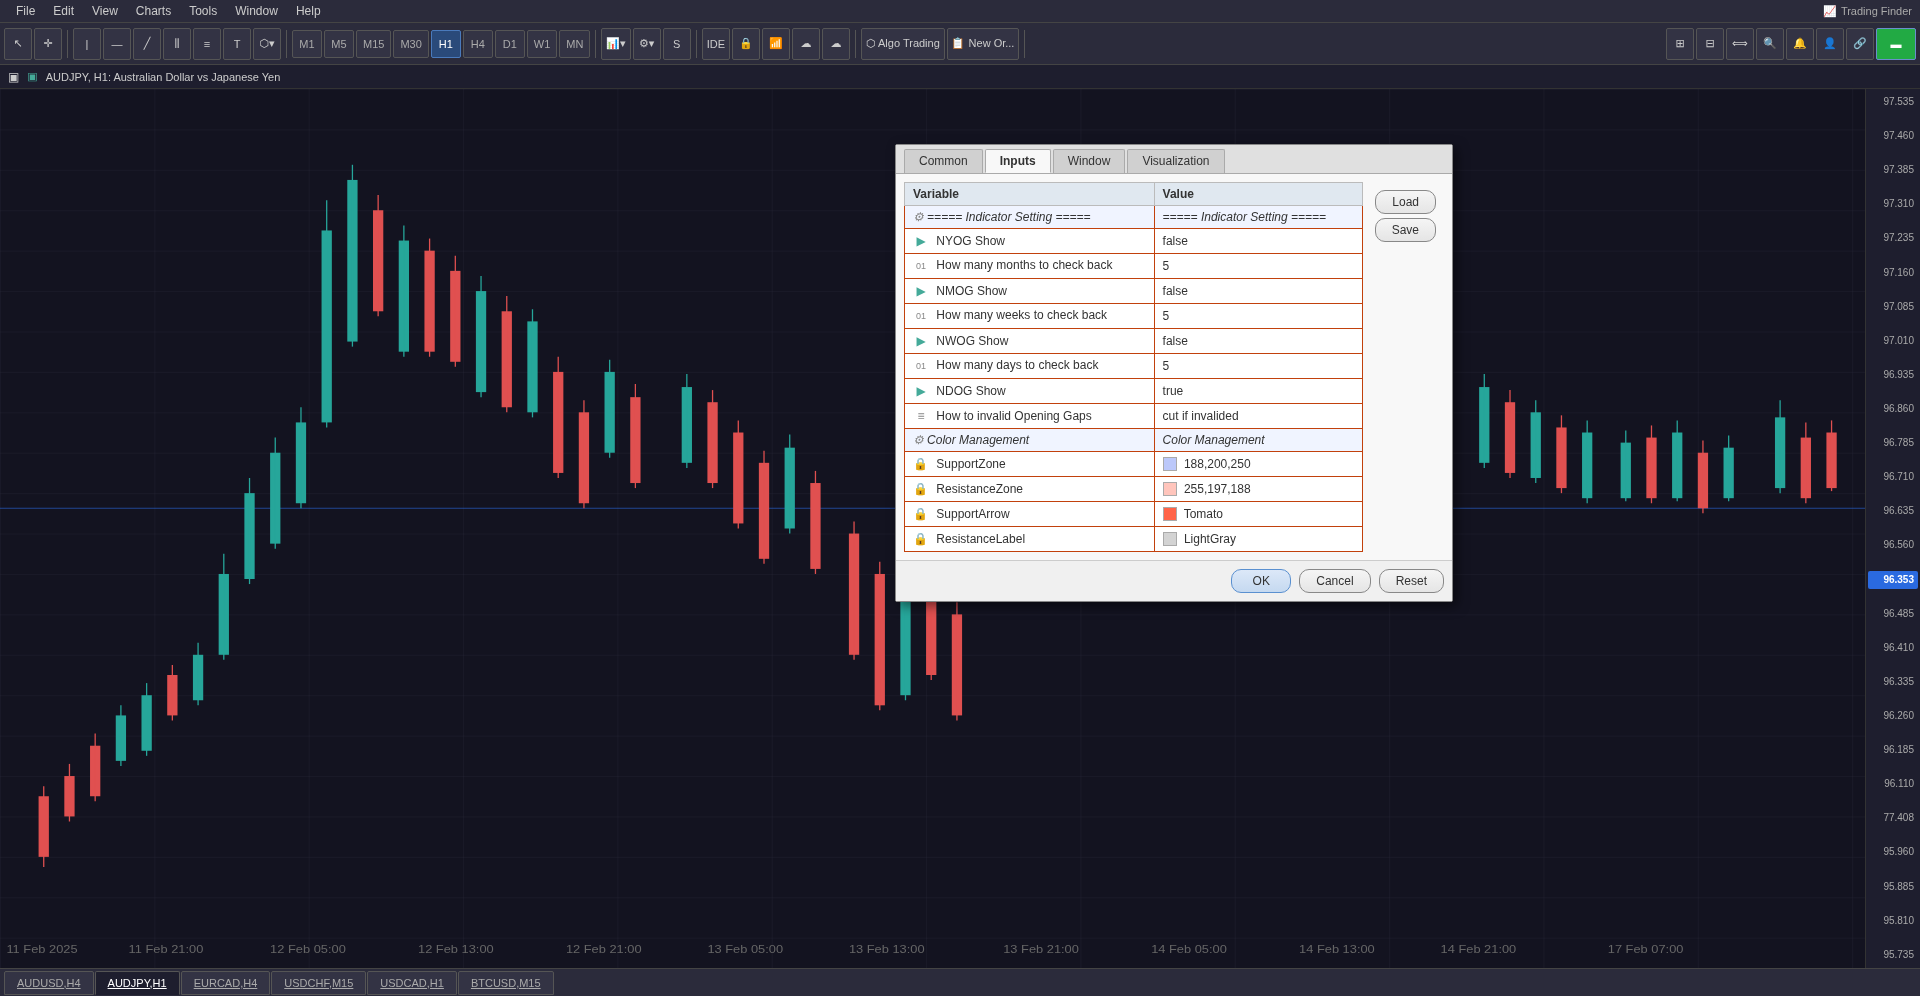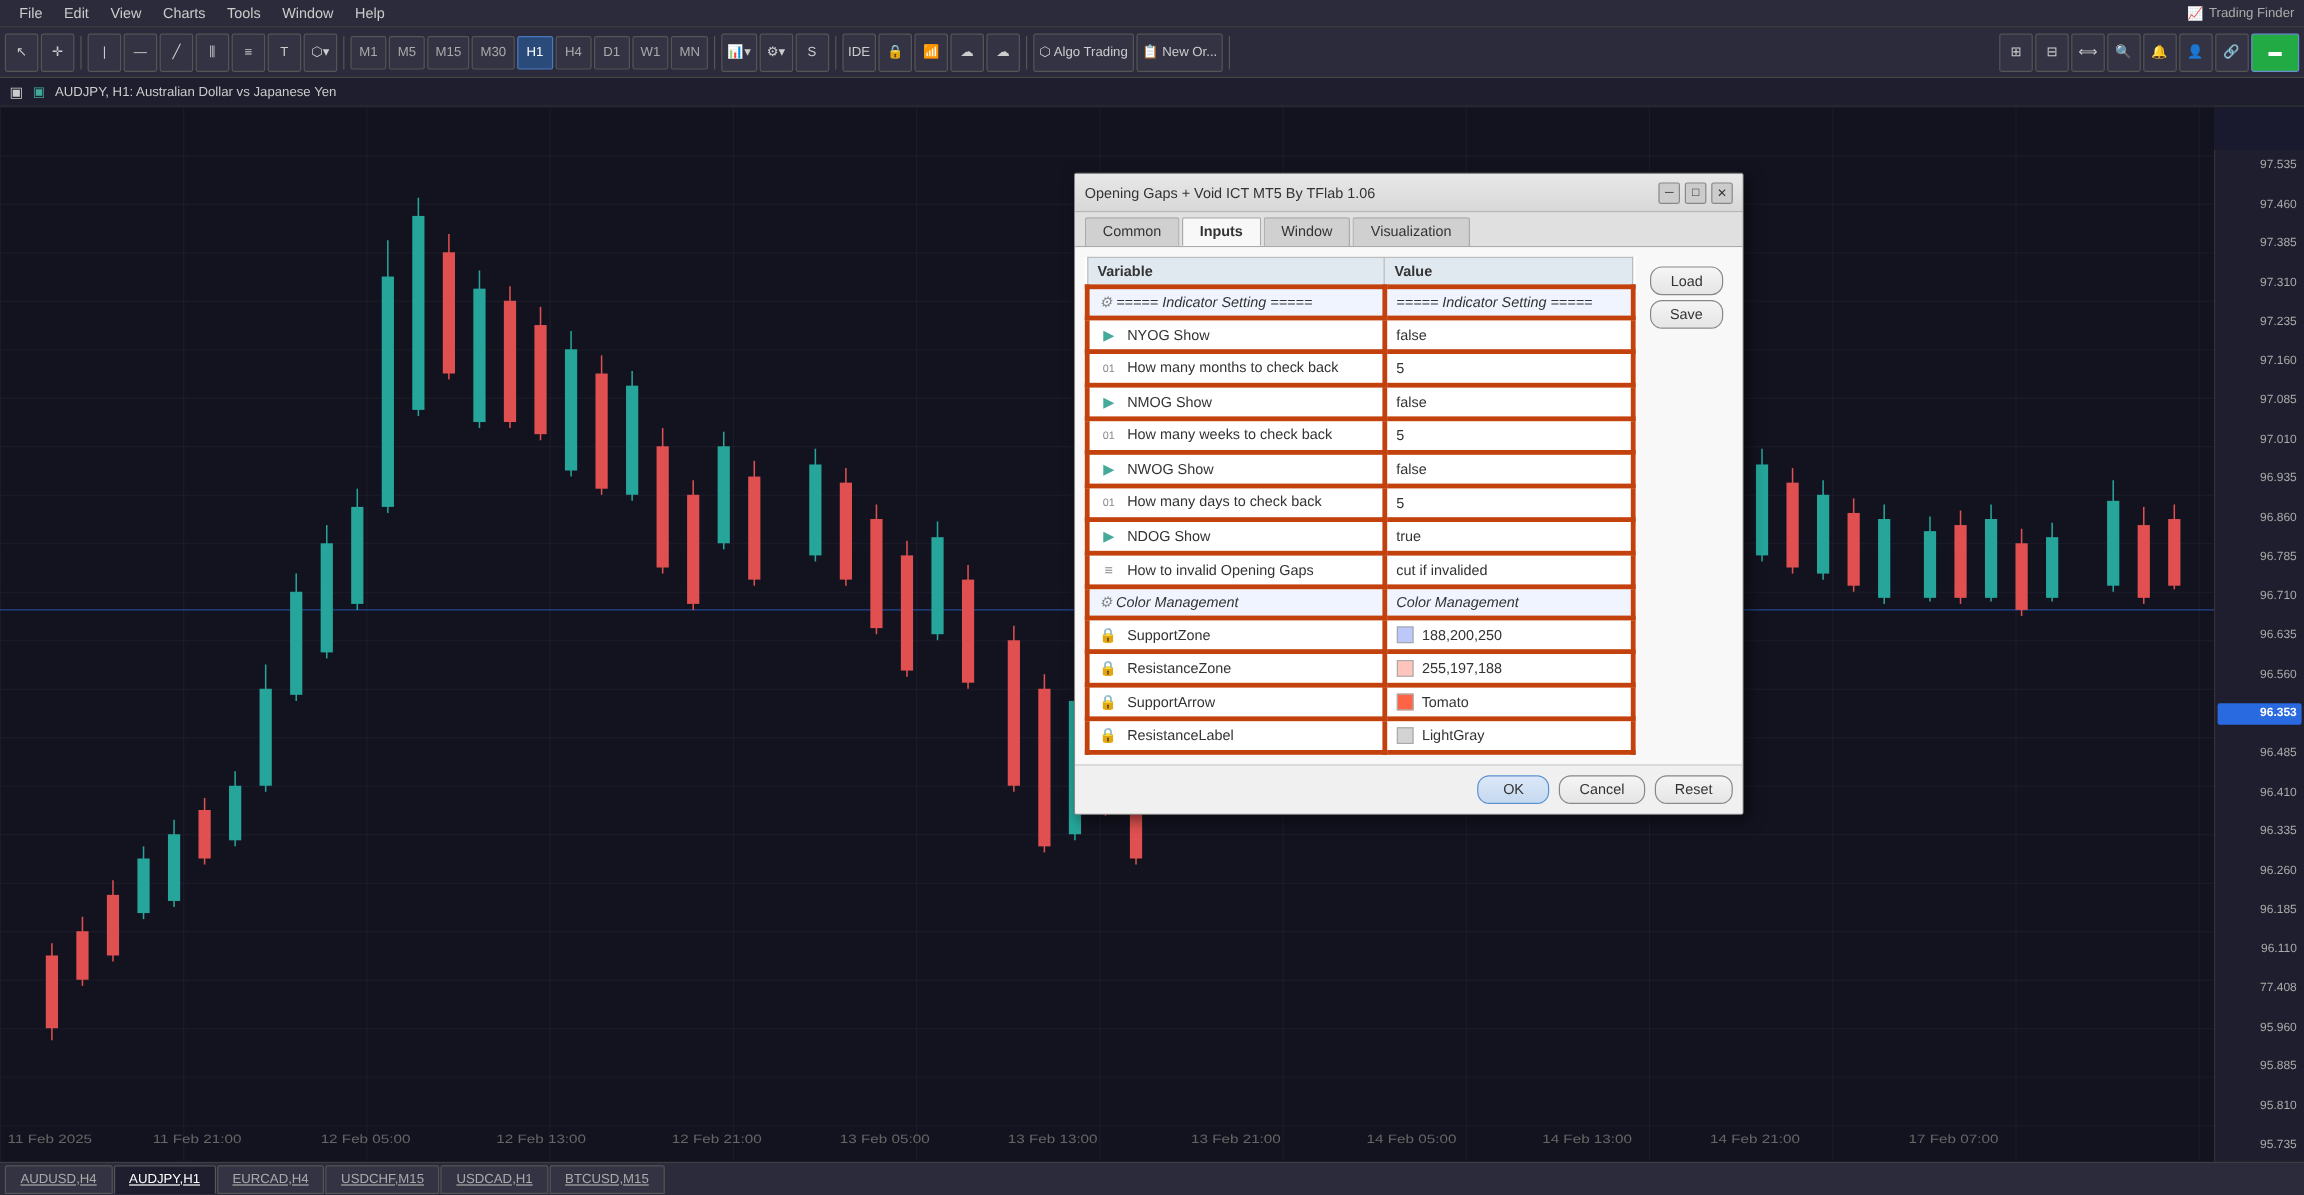--- a/index.html
+++ b/index.html
@@ -87,29 +87,28 @@
     
     #chart-area {
       flex: 1;
       background: #131320;
       position: relative;
       overflow: hidden;
     }
 
     
     #price-axis {
-      width: 75px;
+      width: 55px;
       background: #1e1e2e;
       border-left: 1px solid #333;
       display: flex;
       flex-direction: column;
       justify-content: space-between;
       padding: 4px 2px;
       position: relative;
-      margin-top: 36px;
     }
     .price-label {
       font-size: 10px;
       color: #aaa;
       text-align: right;
       padding-right: 4px;
       line-height: 18px;
     }
     .price-label.highlight {
       background: #2a6ae0;
@@ -244,21 +243,21 @@
       color: #333;
       font-weight: bold;
     }
     #params-table tbody tr {
       border-bottom: 1px solid #ddd;
     }
     #params-table tbody td {
       padding: 4px 8px;
       font-size: 12px;
       color: #333;
-      border: 4px solid #c2410c;
+      border: 1px solid #c2410c;
       vertical-align: middle;
     }
     .row-icon {
       width: 16px;
       height: 16px;
       display: inline-flex;
       align-items: center;
       justify-content: center;
       margin-right: 4px;
     }
@@ -602,28 +601,20 @@
     <div class="price-label">77.408</div>
     <div class="price-label">95.960</div>
     <div class="price-label">95.885</div>
     <div class="price-label">95.810</div>
     <div class="price-label">95.735</div>
   </div>
 
   <div id="dialog-overlay">
     <div id="dialog">
 
-      <div id="dialog-title-bar">
-        <span id="dialog-title">Opening Gaps + Void ICT MT5 By TFlab 1.06</span>
-        <div id="dialog-ctrl-btns">
-          <div class="dialog-ctrl-btn">─</div>
-          <div class="dialog-ctrl-btn">□</div>
-          <div class="dialog-ctrl-btn">✕</div>
-        </div>
-      </div>
 
       <div id="dialog-tabs">
         <div class="d-tab">Common</div>
         <div class="d-tab active">Inputs</div>
         <div class="d-tab">Window</div>
         <div class="d-tab">Visualization</div>
       </div>
 
       <div id="dialog-content">
         <div style="display:flex; gap:12px;">

